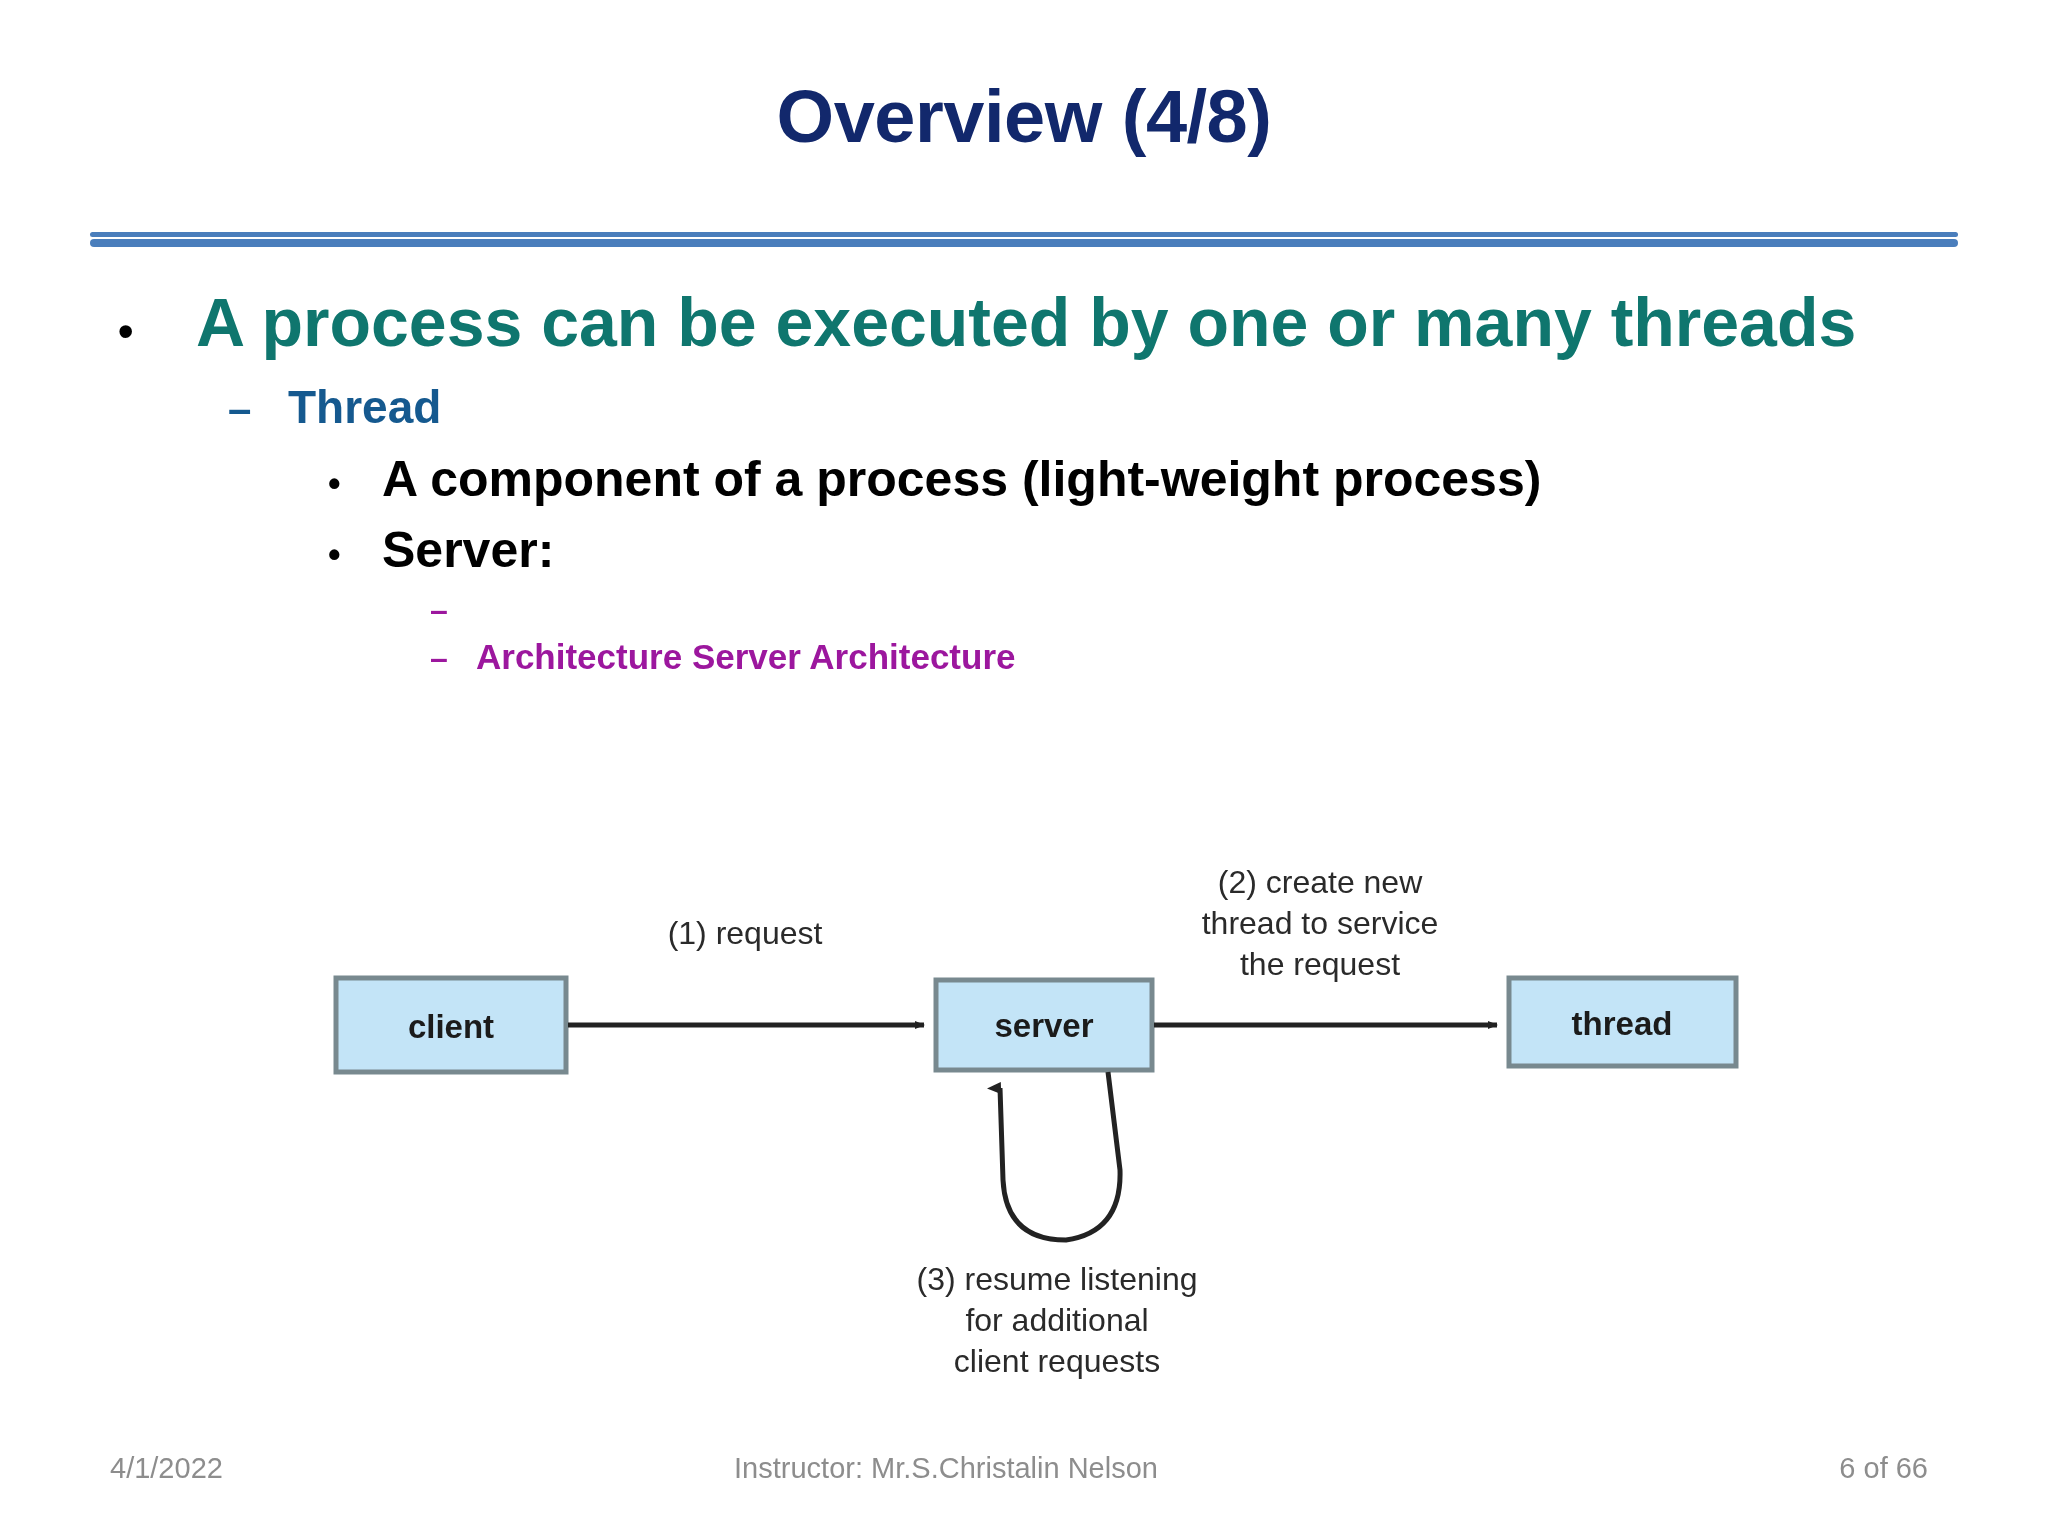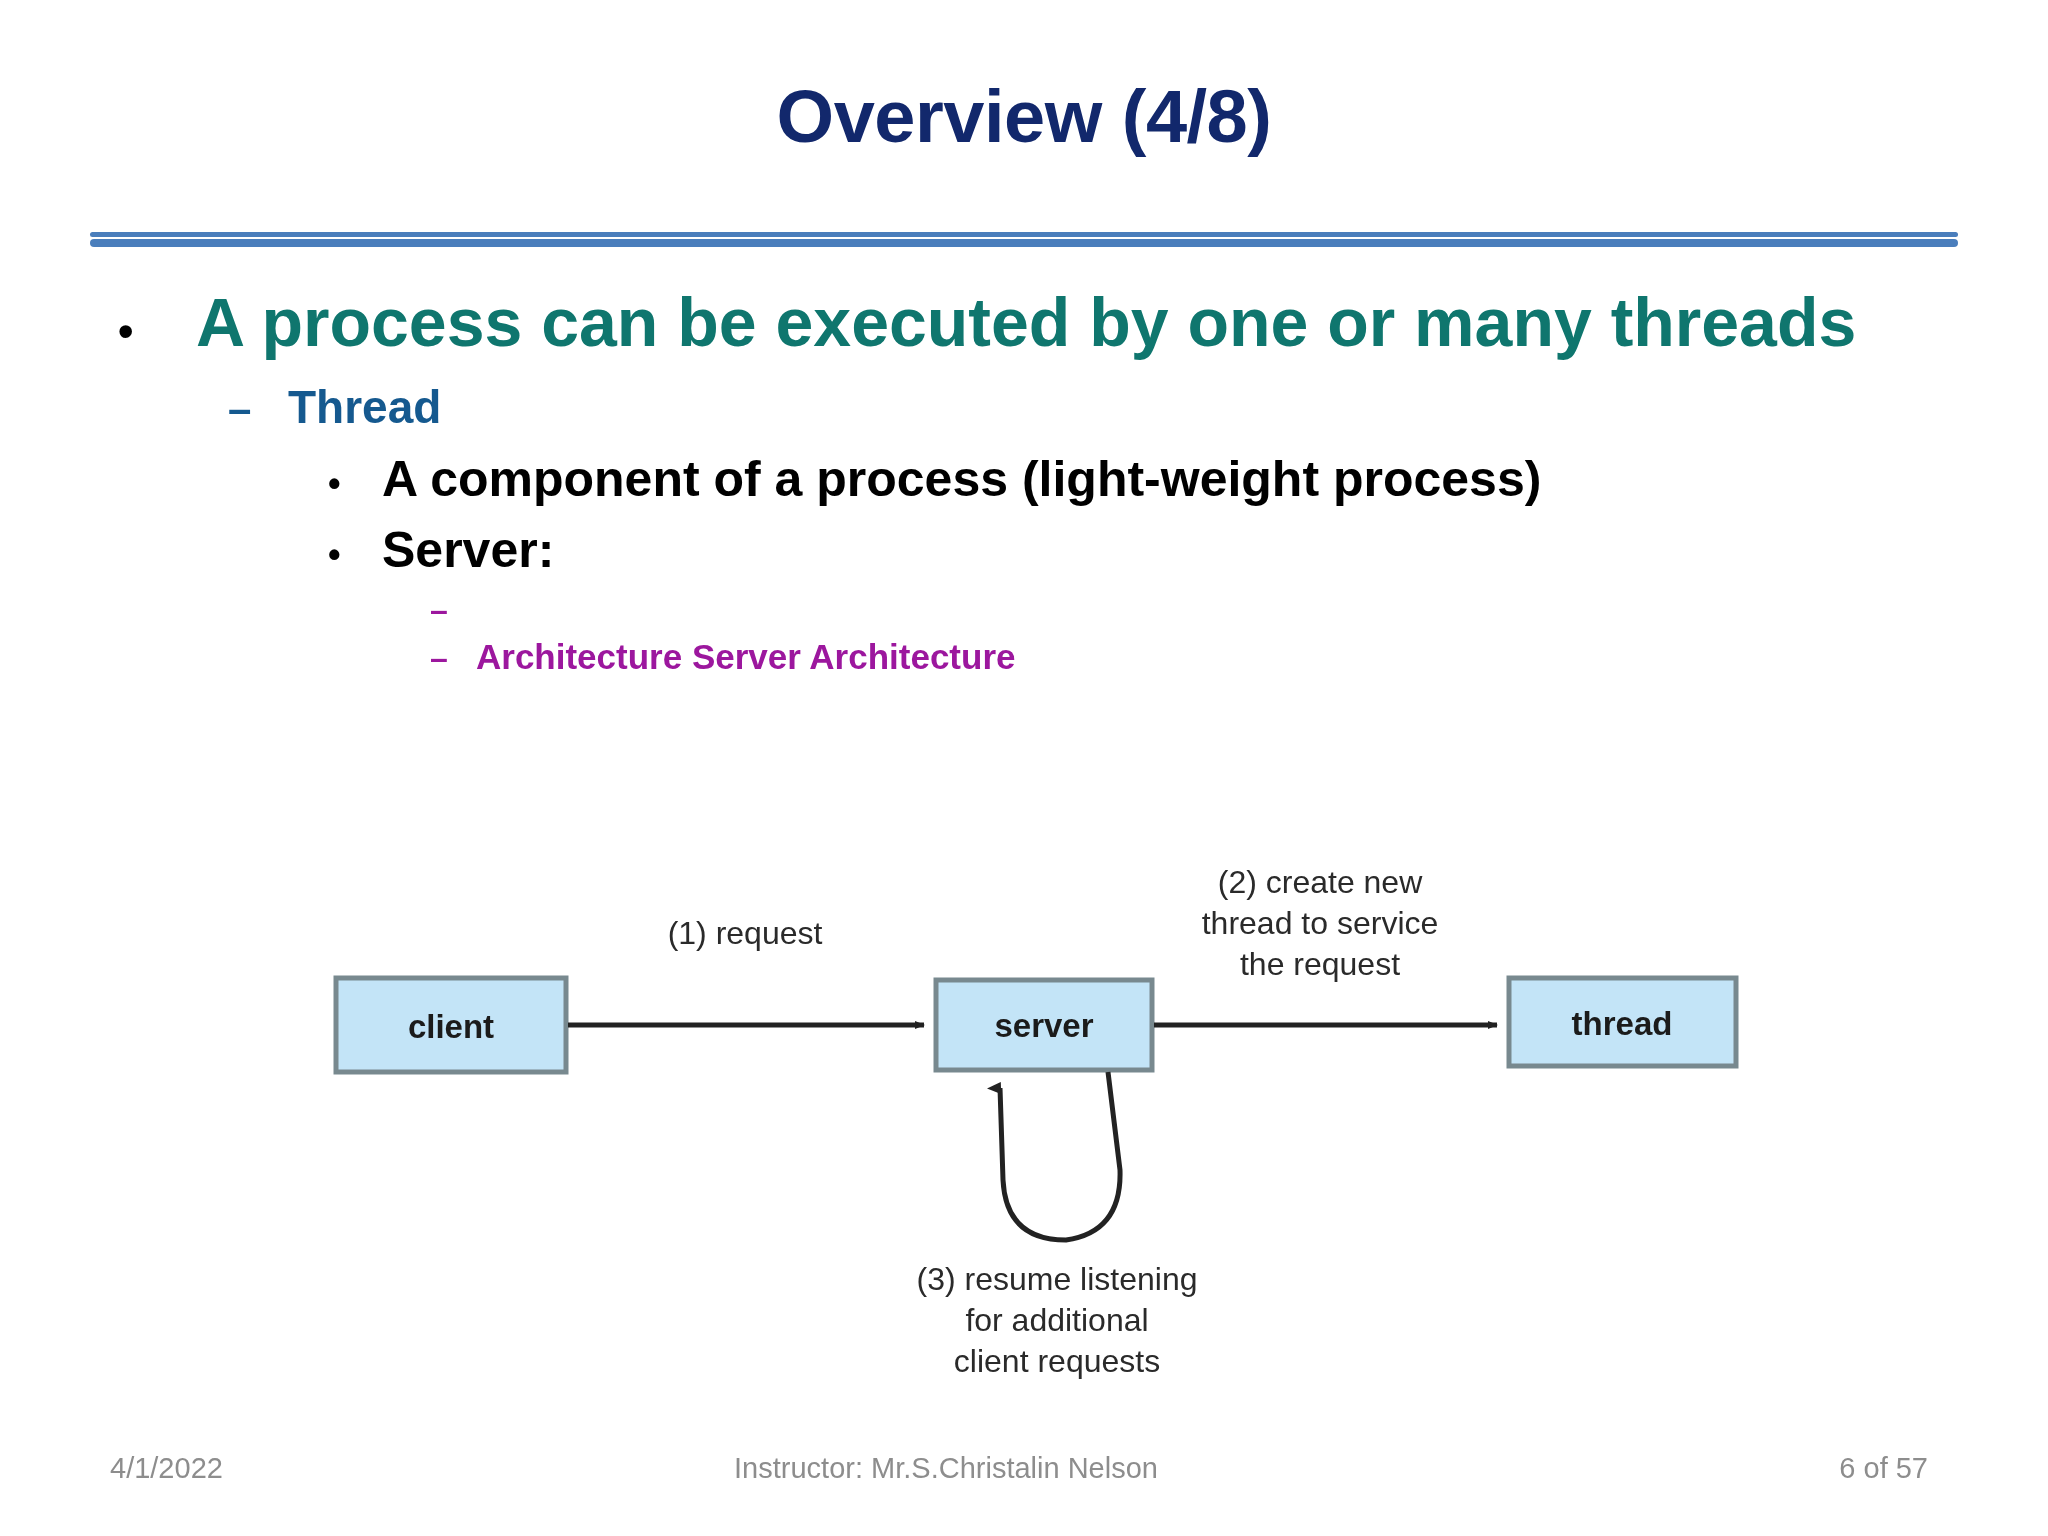--- a/index.html
+++ b/index.html
@@ -290,16 +290,16 @@
 
       <text class="dg-label" x="757" y="450" text-anchor="middle">(3) resume listening</text>
       <text class="dg-label" x="757" y="491" text-anchor="middle">for additional</text>
       <text class="dg-label" x="757" y="532" text-anchor="middle">client requests</text>
     </svg>
   </div>
 
   <div id="footer">
     <span class="f-date">4/1/2022</span>
     <span class="f-center">Instructor: Mr.S.Christalin Nelson</span>
-    <span class="f-page">6 of 57</span>
+    <span class="f-page">6 of 66</span>
   </div>
 
 </div>
 
 </body></html>

